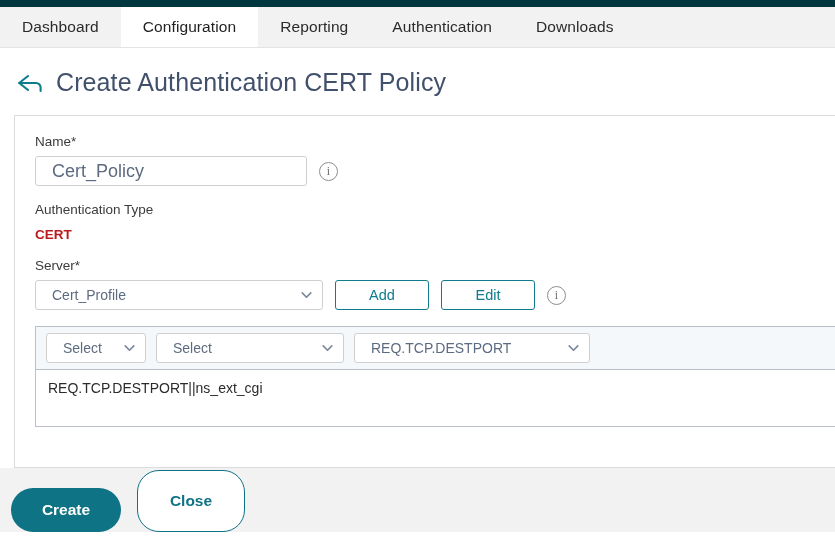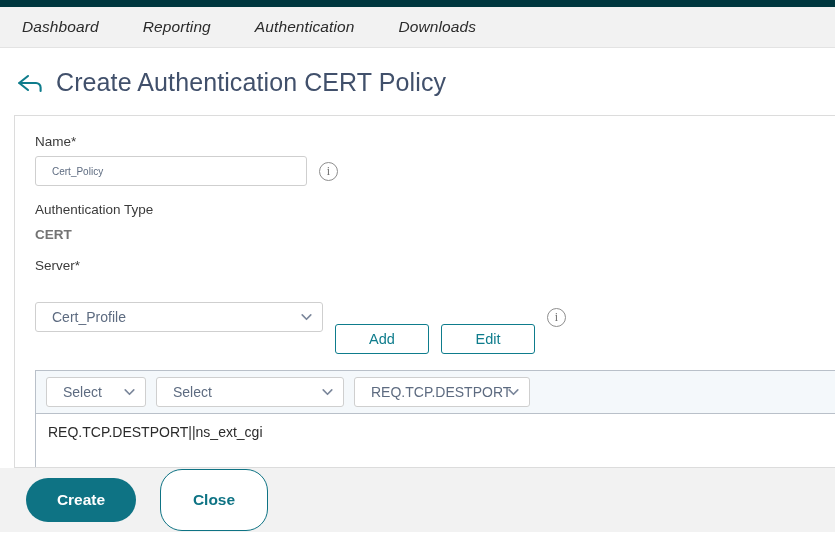--- a/index.html
+++ b/index.html
@@ -18,21 +18,20 @@
     width: 100%;
   }
 
   
   .tabbar {
     display: flex;
     height: 41px;
     background: #f2f2f2;
     border-bottom: 1px solid #e3e3e3;
     align-items: stretch;
-    font-style: italic;
   }
   .tab {
     display: flex;
     align-items: center;
     justify-content: center;
     padding: 0 22px;
     font-size: 15.5px;
     color: #2b2b2b;
     background: #f2f2f2;
     cursor: pointer;
@@ -90,21 +89,21 @@
   }
   .req-star-red { color: #e8413c; font-size: 13px; }
 
   .text-input {
     width: 272px;
     height: 30px;
     border: 1px solid #cfcfcf;
     border-radius: 3px;
     background: #ffffff;
     padding: 0 10px 0 16px;
-    font-size: 10px;
+    font-size: 18px;
     color: #5d6b80;
     font-family: "Liberation Sans", sans-serif;
     outline: none;
   }
 
   .row { display: flex; align-items: center; }
 
   .info-icon {
     width: 19px; height: 19px;
     border: 1.4px solid #8e8e8e;
@@ -118,21 +117,21 @@
     line-height: 1;
   }
 
   .static-label {
     font-size: 13.5px;
     color: #3b3b3b;
     margin-bottom: 10px;
   }
   .static-value {
     font-size: 13.5px;
-    color: #737373;
+    color: #b91c1c;
     font-weight: bold;
   }
 
   
   .select-box {
     position: relative;
     display: inline-flex;
     align-items: center;
     border: 1px solid #cfcfcf;
     border-radius: 3px;
@@ -159,38 +158,38 @@
   .btn-outline {
     height: 30px;
     min-width: 94px;
     border: 1.3px solid #0e7c8c;
     border-radius: 3px;
     background: #ffffff;
     color: #0e7c8c;
     font-size: 14.5px;
     font-family: "Liberation Sans", sans-serif;
     cursor: pointer;
-    display: flex; align-items: center; justify-content: center; margin-top: 44px;
+    display: flex; align-items: center; justify-content: center;
   }
 
   
   .expr-toolbar {
     background: #f4f8fb;
     border: 1px solid #b9c0c9;
     border-right: none;
     display: flex;
     align-items: center;
     gap: 10px;
     padding: 8px 10px;
     height: 44px;
     width: 815px;
   }
   .expr-sel-1 { width: 100px; }
   .expr-sel-2 { width: 188px; }
-  .expr-sel-3 { width: 176px; }
+  .expr-sel-3 { width: 236px; }
 
   .expr-textarea {
     width: 815px;
     height: 57px;
     border: 1px solid #b9c0c9;
     border-top: none;
     border-right: none;
     background: #ffffff;
     padding: 9px 12px;
     font-size: 14px;
@@ -200,23 +199,23 @@
     outline: none;
     line-height: 1.3;
     display: block;
   }
 
   
   .footer {
     background: #f2f2f2;
     height: 64px;
     display: flex;
-    align-items: center;
-    padding-left: 26px;
-    gap: 24px;
+    align-items: flex-end;
+    padding-left: 11px;
+    gap: 16px;
   }
   .btn-primary {
     background: #0e7384;
     color: #ffffff;
     border: none;
     border-radius: 22px;
     height: 44px;
     width: 110px;
     font-size: 15.5px;
     font-weight: bold;
@@ -239,20 +238,23 @@
   .gap12 { gap: 12px; }
 </style>
 </head>
 <body>
 
 <div class="top-strip"></div>
 
 <div class="tabbar">
   <div class="tab">
     <span>Dashboard</span>
+  </div>
+  <div class="tab active">
+    <span>Configuration</span>
   </div>
   <div class="tab">
     <span>Reporting</span>
   </div>
   <div class="tab">
     <span>Authentication</span>
   </div>
   <div class="tab">
     <span>Downloads</span>
   </div>

